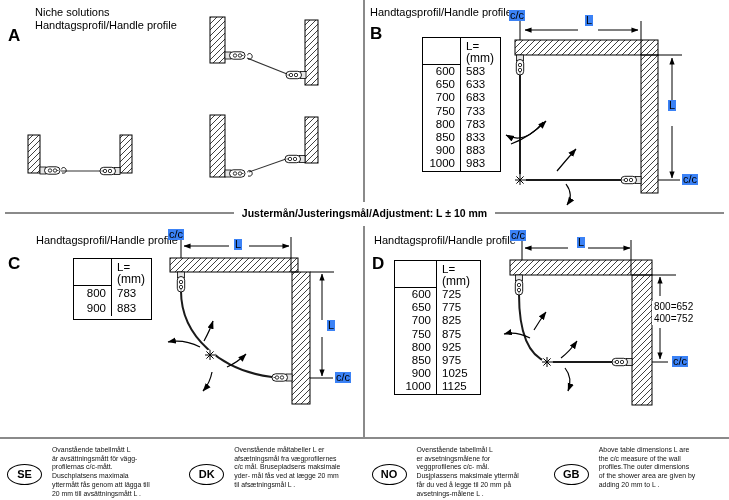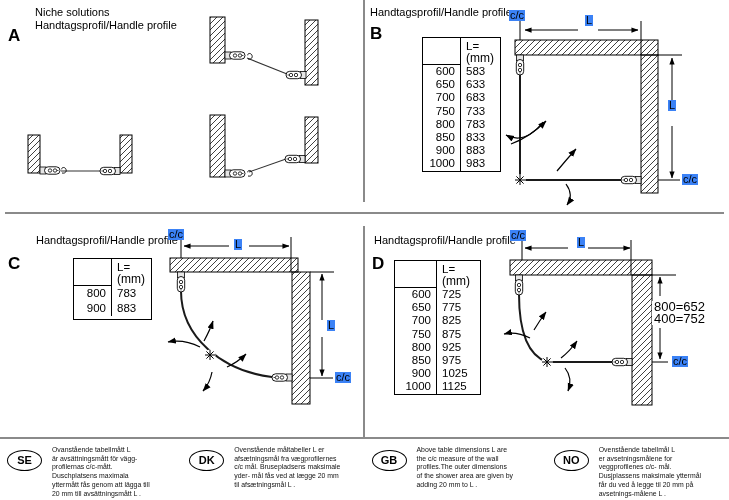--- a/index.html
+++ b/index.html
@@ -1,21 +1,21 @@
 <!DOCTYPE html>
 <html><head>
 <meta charset="utf-8">
 <style>
   html,body{margin:0;padding:0}
   body{width:729px;height:500px;position:relative;background:#fff;color:#000;
        font-family:"Liberation Sans",sans-serif;overflow:hidden}
   .sec-letter{position:absolute;font-size:17px;font-weight:bold}
   .sec-title{position:absolute;font-size:11px;font-weight:normal;white-space:nowrap;line-height:13px}
   .lbl{position:absolute;font-size:11px;line-height:11px;white-space:nowrap;background:#3b82f6;padding:0 1px}
-  .ann{position:absolute;font-size:13px;line-height:12px;white-space:nowrap;background:#fff;padding:0 2px}
+  .ann{position:absolute;font-size:10px;line-height:12px;white-space:nowrap;background:#fff;padding:0 2px}
   svg.diag{position:absolute}
   .wall{fill:url(#hatch);stroke:#000;stroke-width:1}
   .door{stroke:#1a1a1a;stroke-width:2;fill:none}
   .doorA{stroke:#333;stroke-width:1.1;fill:none}
   .tick{stroke:#000;stroke-width:1}
   .dim{stroke:#000;stroke-width:1;fill:none}
   .swing{stroke:#000;stroke-width:1.2;fill:none}
   .dim-table{position:absolute;border:1.2px solid #000;background:#fff;font-size:11.5px}
   .dt-row{display:flex;align-items:center;height:13.2px;line-height:13.2px}
   .dt-row.tall{height:15px;line-height:15px}
@@ -30,21 +30,21 @@
   .adjust{position:absolute;top:206px;left:0;width:729px;display:flex;align-items:center;height:13px}
   .adjust .rule{height:2px;background:#8a8a8a;flex:1}
   .adjust .rule-l{margin-left:5px}
   .adjust .rule-r{margin-right:5px}
   .adjust .txt{font-size:10.5px;font-weight:bold;padding:0 8px;white-space:nowrap}
   .vrule{position:absolute;left:363px;width:1.5px;background:#8a8a8a}
   .hrule{position:absolute;top:437px;left:0;width:729px;height:2px;background:#8a8a8a}
   .notes{position:absolute;top:439px;left:0;width:729px;height:61px;display:flex}
   .note{width:182.25px;display:flex}
   .badge{flex:none;width:33px;height:19px;border:1.5px solid #000;border-radius:50%;
-         text-align:center;line-height:19px;font-size:11px;font-weight:bold;margin:11px 0 0 7px}
+         text-align:center;line-height:19px;font-size:11px;font-weight:bold;margin:25px 0 0 7px}
   .note-text{margin:7px 0 0 10px;font-size:6.9px;line-height:8.7px;white-space:nowrap;color:#111}
 </style>
 </head>
 <body>
 
 <svg width="0" height="0" style="position:absolute" aria-hidden="true">
   <defs>
     <pattern id="hatch" patternUnits="userSpaceOnUse" width="6" height="6">
       <path d="M0,6 L6,0 M-1.5,1.5 L1.5,-1.5 M4.5,7.5 L7.5,4.5" stroke="#2b2b2b" stroke-width="0.9"></path>
     </pattern>
@@ -169,20 +169,21 @@
   <path class="swing" d="M71,176 Q79,187 72,197" marker-end="url(#ah)"></path>
 </svg>
 <span class="lbl" style="left:509px;top:10px">c/c</span>
 <span class="lbl" style="left:585px;top:15px">L</span>
 <span class="lbl" style="left:668px;top:100px">L</span>
 <span class="lbl" style="left:682px;top:174px">c/c</span>
 
 <div class="vrule" style="top:0;height:202px"></div>
 <div class="adjust">
   <div class="rule rule-l"></div>
+  <span class="txt">Justermån/Justeringsmål/Adjustment: L ± 10 mm</span>
   <div class="rule rule-r"></div>
 </div>
 <div class="vrule" style="top:226px;height:211px"></div>
 
 <span class="sec-title" style="left:36px;top:234px">Handtagsprofil/Handle profile</span>
 <span class="sec-letter" style="left:8px;top:254px">C</span>
 
 <div class="dim-table" style="left:73px;top:258px;padding-bottom:3px">
   <div class="dt-row dt-head">
     <span class="dt-c1"></span>
@@ -311,33 +312,33 @@
     <span class="badge">DK</span>
     <div class="note-text">
       <div>Ovenstående måltabeller L er</div>
       <div>afsætningsmål fra vægprofilernes</div>
       <div>c/c mål. Brusepladsens maksimale</div>
       <div>yder- mål fås ved at lægge 20 mm</div>
       <div>til afsætningsmål L .</div>
     </div>
   </div>
   <div class="note">
-    <span class="badge">GB</span>
-    <div class="note-text">
-      <div>Above table dimensions L are</div>
-      <div>the c/c measure of the wall</div>
-      <div>profiles.The outer dimensions</div>
-      <div>of the shower area are given by</div>
-      <div>adding 20 mm to L .</div>
-    </div>
-  </div>
-  <div class="note">
     <span class="badge">NO</span>
     <div class="note-text">
       <div>Ovenstående tabellmål L</div>
       <div>er avsetningsmålene for</div>
       <div>veggprofilenes c/c- mål.</div>
       <div>Dusjplassens maksimale yttermål</div>
       <div>får du ved å legge til 20 mm på</div>
       <div>avsetnings-målene L .</div>
     </div>
   </div>
+  <div class="note">
+    <span class="badge">GB</span>
+    <div class="note-text">
+      <div>Above table dimensions L are</div>
+      <div>the c/c measure of the wall</div>
+      <div>profiles.The outer dimensions</div>
+      <div>of the shower area are given by</div>
+      <div>adding 20 mm to L .</div>
+    </div>
+  </div>
 </div>
 
 </body></html>

